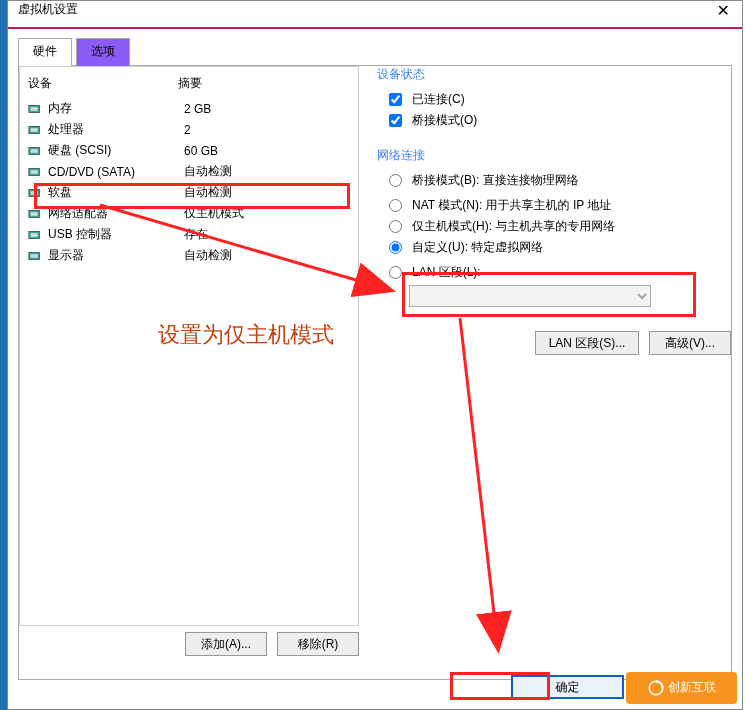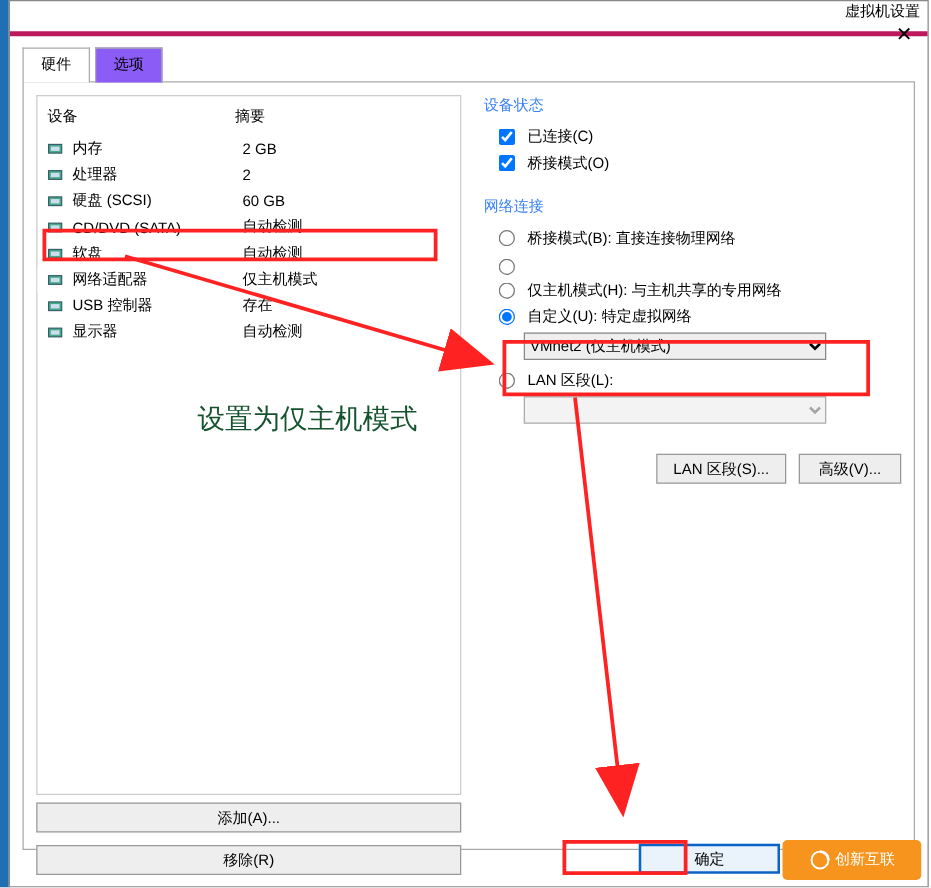--- a/index.html
+++ b/index.html
@@ -1,56 +1,56 @@
 <!DOCTYPE html>
 <html><head>
 <meta charset="utf-8">
 <style>
   * { box-sizing: border-box; font-family: "Microsoft YaHei", "Segoe UI", Tahoma, sans-serif; font-size: 12px; }
   body { margin:0; background:#fff; position:relative; width:745px; height:710px; overflow:hidden;}
   .side-strip { position:absolute; left:0; top:0; width:8px; height:710px; background:#1f6fb2; }
   .window   { position:absolute; left:7px; top:0; width:736px; height:710px; background:#fff; border:1px solid #888; }
-  .titlebar { height:28px; display:flex; align-items:flex-end; justify-content:space-between; padding:0 6px 0 10px; border-bottom:4px solid #be185d;flex-direction:column;}
+  .titlebar { height:28px; display:flex; align-items:flex-start; justify-content:space-between; padding:0 6px 0 10px; border-bottom:2px solid #be185d;}
   .titlebar .title { font-size:12px; }
   .close-x   { font-size:16px; cursor:pointer; padding:0 6px; }
   .tabs      { display:flex; gap:4px; margin:8px 0 0 10px; }
   .tab       { padding:4px 14px 6px; border:1px solid #aaa; border-bottom:none; background:#fff; position:relative; top:1px;}
   .tab.inactive { background:#8b5cf6; }
-  .panel     { margin:0 10px 0 10px; border:1px solid #aaa; height:615px; padding:10px; display:flex; gap:14px; }
+  .panel     { margin:0 10px 0 10px; border:1px solid #aaa; height:615px; display:flex; gap:14px; }
   
   .devlist   { width:340px; border:1px solid #ccc; height:560px; display:flex; flex-direction:column; padding:6px 0 0 0;}
   .hdr       { display:flex; padding:2px 8px 6px; font-size:12px;}
   .hdr .c1   { width:150px;}
   .row       { display:flex; align-items:center; padding:2px 8px; gap:6px; }
   .row .ic   { width:14px; height:12px; display:inline-block; }
   .row .ic svg{width:14px;height:12px;}
   .row .lab  { width:130px;}
   .row.sel   { background:#fff; }
   .redbox1   { position:absolute; border:3px solid #f22; pointer-events:none; }
-  .addrem    { display:flex; gap:10px; justify-content:flex-end; width:340px; margin-top:6px;flex-direction:column;}
+  .addrem    { display:flex; gap:10px; justify-content:flex-end; width:340px; margin-top:6px;}
   .btn       { min-width:82px; height:24px; background:#eee; border:1px solid #999; cursor:pointer; }
   .btn-wide  { min-width:104px;}
   
   .right     { flex:1; display:flex; flex-direction:column; position:relative;}
   .group     { border:none; position:relative; margin-bottom:10px;}
   .gtitle    { position:relative; top:0; padding:0 4px; font-size:12px; color:#3b82f6;}
   .gbox      { padding:4px 4px 4px 16px;}
   .chk, .rad { display:flex; align-items:center; gap:6px; margin:4px 0;}
   .chk input, .rad input{ margin:0 4px 0 0;}
   .indent    { margin-left:20px;}
   select.vmnet { width:242px; height:22px; border:1px solid #888;}
   .lan-row   { display:flex; gap:10px; justify-content:flex-end; margin-top:20px;}
   
   .bottom    { position:absolute; right:18px; bottom:10px; display:flex; gap:18px; align-items:center;}
   .btn-ok    { width:113px; height:24px; border:2px solid #0a64c8; background:#eaf2fb; cursor:pointer;}
   .logo      { position:absolute; right:8px; bottom:6px; font-size:11px; color:#fff; background:#f7941d; padding:7px 21px; border-radius:4px;}
   .logo svg  { vertical-align:middle; }
   
   svg.arrow  { position:absolute; pointer-events:none; }
-  .anno      { position:absolute; color:#14532d; font-size:22px; font-weight:400; pointer-events:none;}
+  .anno      { position:absolute; color:#c2410c; font-size:22px; font-weight:400; pointer-events:none;}
 </style>
 </head>
 <body>
 
 <div class="side-strip"></div>
 <div class="window">
   <div class="titlebar">
     <span class="title">虚拟机设置</span>
     <span class="close-x">✕</span>
   </div>
@@ -158,34 +158,30 @@
 
       <div class="group">
         <div class="gtitle">网络连接</div>
         <div class="gbox">
           <label class="rad">
             <input type="radio" name="net" style="">
             <span>桥接模式(B): 直接连接物理网络</span>
           </label>
           <label class="rad" style="margin-top:8px">
             <input type="radio" name="net" style="">
+            <span>NAT 模式(N): 用于共享主机的 IP 地址</span>
           </label>
           <label class="rad">
             <input type="radio" name="net" style="">
             <span>仅主机模式(H): 与主机共享的专用网络</span>
           </label>
           <label class="rad">
             <input type="radio" name="net" checked="" style="">
             <span>自定义(U): 特定虚拟网络</span>
           </label>
-          <div class="indent" style="margin-top:4px;">
-            <select class="vmnet">
-              <option>VMnet2 (仅主机模式)</option>
-            </select>
-          </div>
           <label class="rad" style="margin-top:8px">
             <input type="radio" name="net" style="">
             <span>LAN 区段(L):</span>
           </label>
           <div class="indent" style="margin-top:2px;">
             <select class="vmnet" disabled="" style="background:#eee;"><option></option></select>
           </div>
         </div>
         <div class="lan-row">
           <button class="btn btn-wide">LAN 区段(S)...</button>

